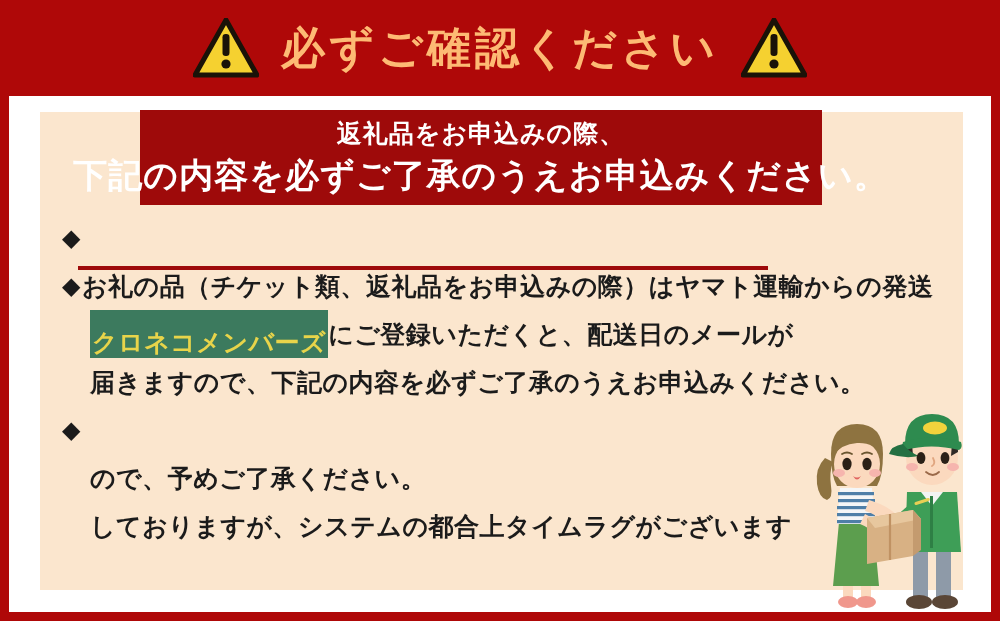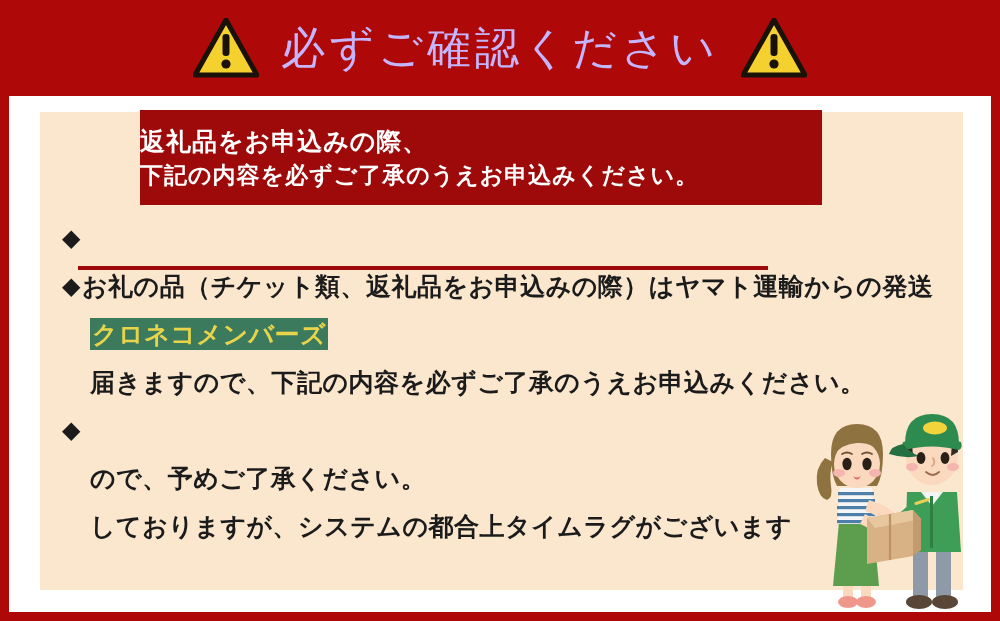--- a/index.html
+++ b/index.html
@@ -36,23 +36,23 @@
     top: 0;
     width: 1000px;
     height: 96px;
     background: #AF0808;
     display: flex;
     align-items: center;
     justify-content: center;
     gap: 22px;
   }
   .header-title {
-    color: #c4b5fd;
+    color: #fdba74;
     font-size: 44px;
-    font-weight: normal;
+    font-weight: bold;
     letter-spacing: 4px;
     line-height: 1;
     white-space: nowrap;
     text-align: right;
   }
   .warn-tri {
     position: relative;
     width: 66px;
     height: 60px;
     flex: none;
@@ -72,31 +72,32 @@
   
   .sub-banner {
     position: absolute;
     left: 140px;
     top: 110px;
     width: 682px;
     height: 95px;
     background: #9E0A0A;
     display: flex;
     flex-direction: column;
+    align-items: center;
     justify-content: center;
   }
   .sub-banner-line {
     color: #ffffff;
     font-size: 25px;
     font-weight: bold;
     line-height: 1.45;
     letter-spacing: 1px;
     white-space: nowrap;
   }
-  .sub-banner-line.l2 { font-size: 23px; }
+  .sub-banner-line.l2 { font-size: 34px; }
 
   
   .body-block {
     position: absolute;
     left: 62px;
     top: 214px;
     width: 890px;
   }
   .body-line {
     position: relative;
@@ -118,21 +119,21 @@
     left: 16px;
     top: 52px;
     width: 690px;
     height: 4px;
     background: #9E0A0A;
   }
 
   .hl {
     background: #3C7A5E;
     color: #E8D44A;
-    padding: 4px 2px 3px 2px;
+    padding: 20px 2px 3px 2px;
   }
 
   
   .illustration {
     position: absolute;
     left: 795px;
     top: 400px;
     width: 185px;
     height: 212px;
   }
@@ -176,20 +177,21 @@
     </div>
 
     <div class="body-line">
       <span class="diamond">◆</span>
       <span>お礼の品（チケット類、返礼品をお申込みの際）はヤマト運輸からの発送</span>
     </div>
 
     <div class="body-line">
       <span class="indent"></span>
       <span class="hl">クロネコメンバーズ</span>
+      <span>にご登録いただくと、配送日のメールが</span>
     </div>
 
     <div class="body-line">
       <span class="indent"></span>
       <span>届きますので、下記の内容を必ずご了承のうえお申込みください。</span>
     </div>
 
     <div class="body-line">
       <span class="diamond">◆</span>
     </div>

